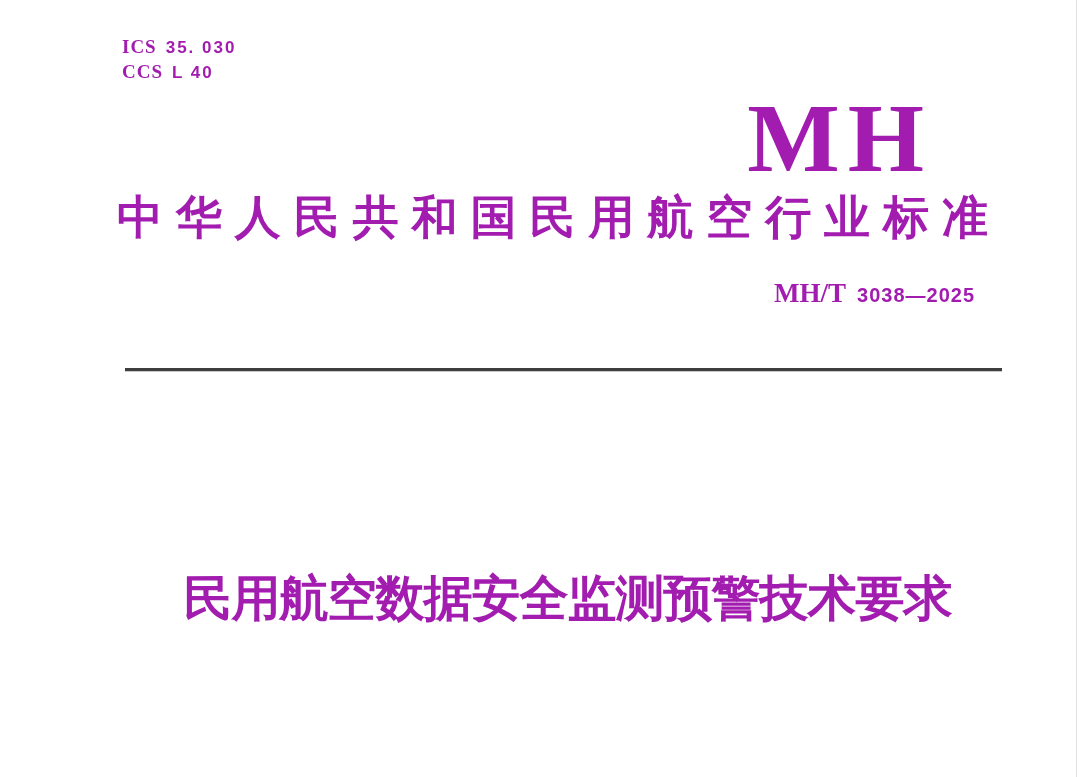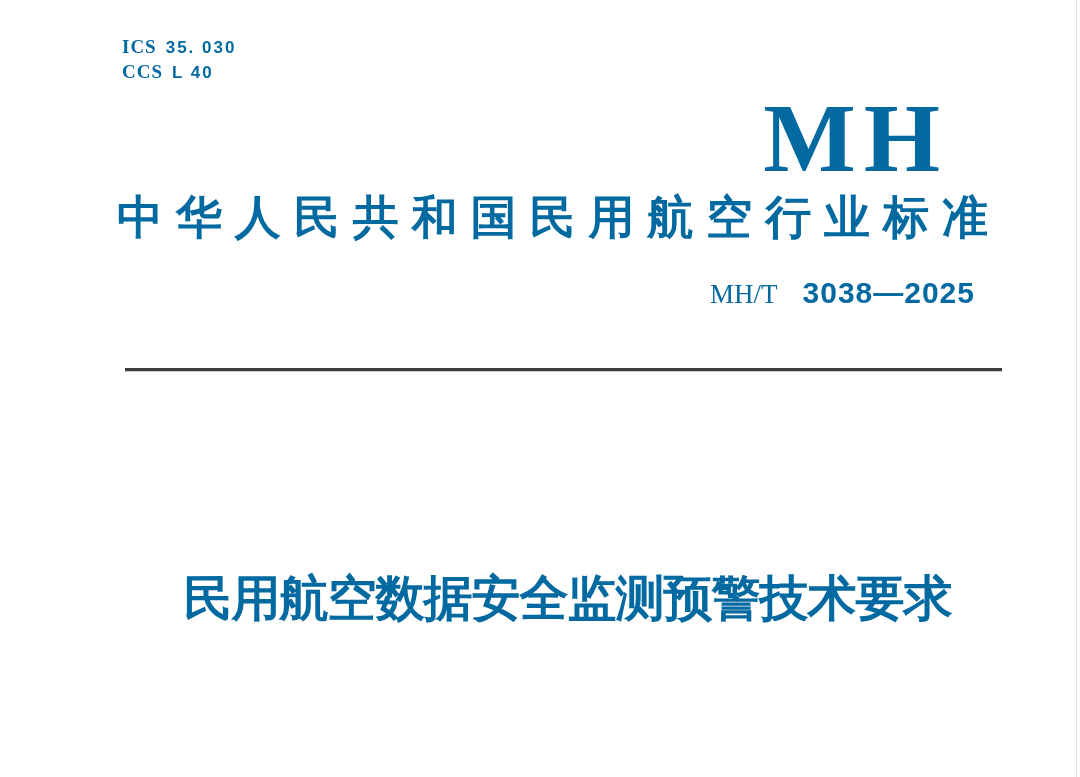--- a/index.html
+++ b/index.html
@@ -1,37 +1,37 @@
 <!DOCTYPE html>
 <html><head>
 <meta charset="utf-8">
 <style>
   html, body { margin: 0; padding: 0; background: #ffffff; }
   .page {
     position: relative;
     width: 1080px;
     height: 777px;
     background: #ffffff;
-    color: #0369a1;
+    color: #a21caf;
     overflow: hidden;
   }
   .serif { font-family: "Liberation Serif", "DejaVu Serif", serif; }
   .sans  { font-family: "Liberation Sans", "DejaVu Sans", sans-serif; }
 
   
   .ics-block { position: absolute; left: 122px; top: 34px; }
   .code-line { height: 25px; line-height: 25px; white-space: nowrap; }
   .code-label { font-weight: 700; font-size: 19px; letter-spacing: 1px; }
   .code-value { font-size: 17px; margin-left: 9px; letter-spacing: 2px; font-weight: 600; }
 
   
   .mh-logo {
     position: absolute;
     top: 82px;
-    right: 132px;
+    right: 148px;
     font-size: 98px;
     font-weight: 700;
     line-height: 1.15;
     letter-spacing: 8px;
     white-space: nowrap;
   }
 
   
   .national-heading {
     position: absolute;
@@ -47,22 +47,22 @@
   }
 
   
   .std-number {
     position: absolute;
     top: 278px;
     right: 105px;
     white-space: nowrap;
     line-height: 30px;
   }
-  .std-number .prefix { font-weight: 400; font-size: 27px; }
-  .std-number .value  { font-weight: 700; font-size: 30px; margin-left: 25px; letter-spacing: 1px; }
+  .std-number .prefix { font-weight: 700; font-size: 27px; }
+  .std-number .value  { font-weight: 700; font-size: 20px; margin-left: 11px; letter-spacing: 1px; }
 
   
   .rule {
     position: absolute;
     left: 125px;
     top: 368px;
     width: 877px;
     height: 3px;
     background: #3e3e3e;
     border-bottom: 1px solid #c9c9c9;

